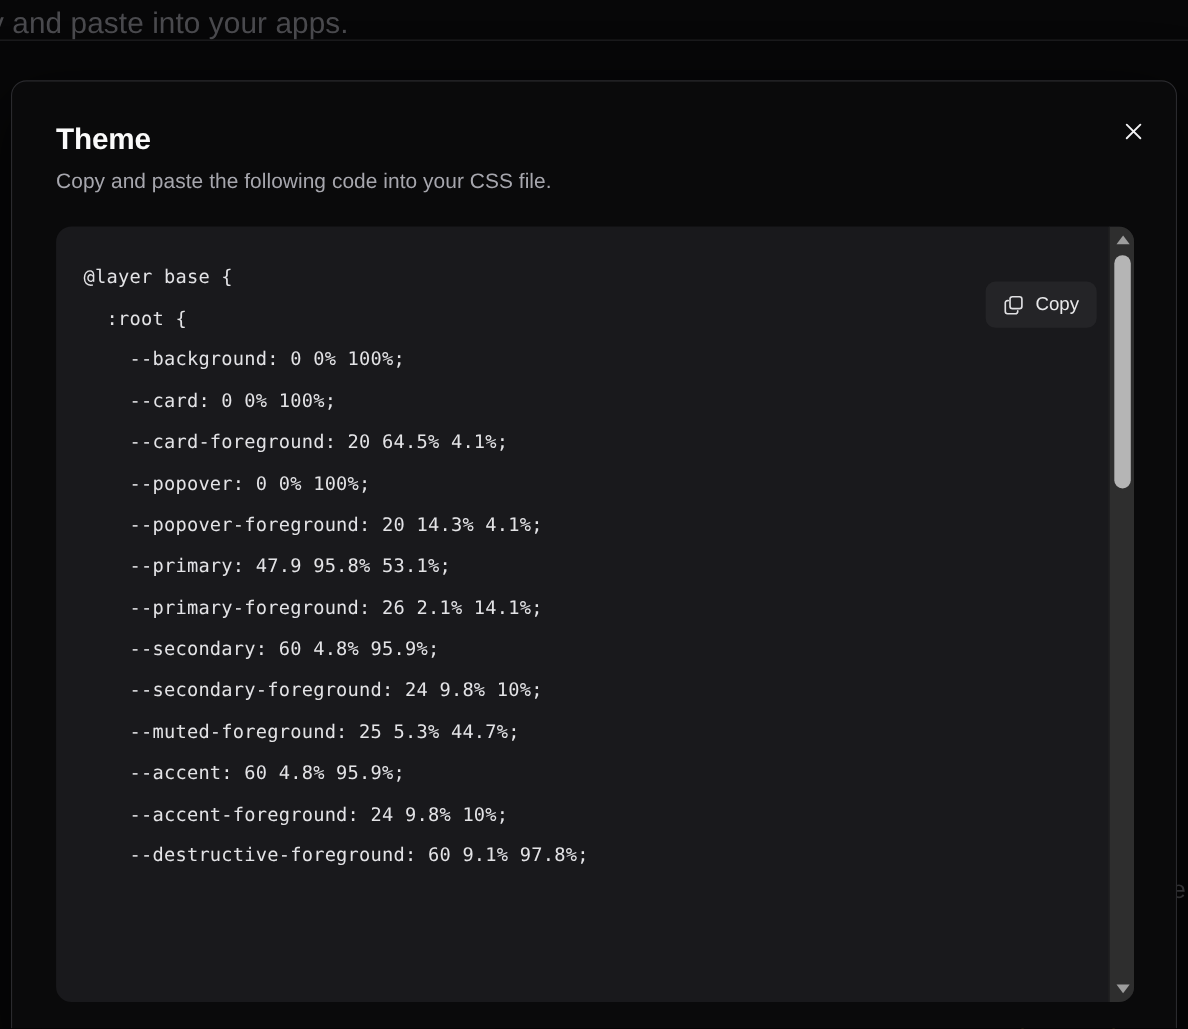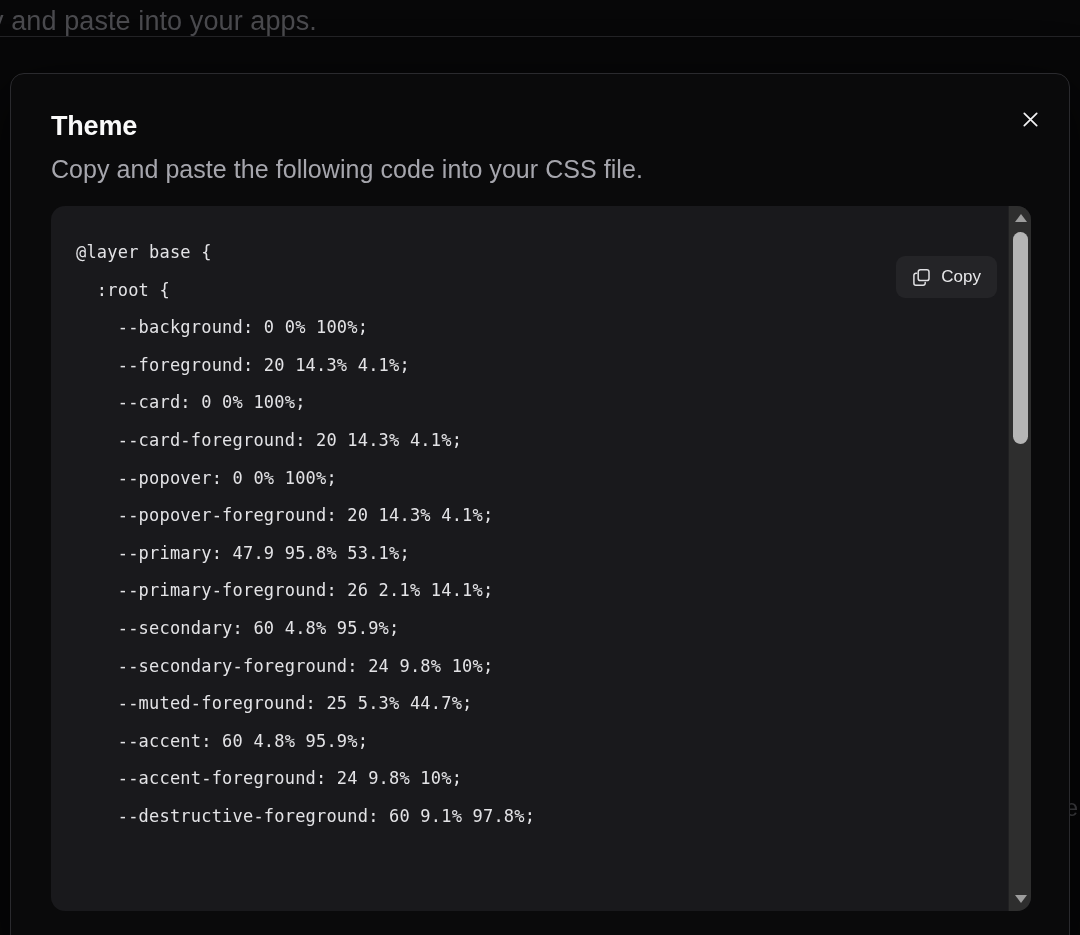--- a/index.html
+++ b/index.html
@@ -106,21 +106,21 @@
     font-size: 27px;
     font-weight: 700;
     color: #fafafa;
     letter-spacing: -0.2px;
   }
 
   .dialog-desc {
     position: absolute;
     left: 40px;
     top: 81px;
-    font-size: 25px;
+    font-size: 19px;
     font-weight: 400;
     color: #a6a6ad;
     letter-spacing: 0.05px;
   }
 
   .close-btn {
     position: absolute;
     right: 22px;
     top: 28px;
     width: 34px;
@@ -271,23 +271,22 @@
         </svg>
       </span>
     </button>
 
     <div class="code-wrap">
 
       <div class="code-scroll">
         <div class="code-line">@layer base {</div>
         <div class="code-line">  :root {</div>
         <div class="code-line">    --background: 0 0% 100%;</div>
-        <div class="code-line">    --foreground: 20 14.3% 4.1%;</div>
         <div class="code-line">    --card: 0 0% 100%;</div>
-        <div class="code-line">    --card-foreground: 20 14.3% 4.1%;</div>
+        <div class="code-line">    --card-foreground: 20 64.5% 4.1%;</div>
         <div class="code-line">    --popover: 0 0% 100%;</div>
         <div class="code-line">    --popover-foreground: 20 14.3% 4.1%;</div>
         <div class="code-line">    --primary: 47.9 95.8% 53.1%;</div>
         <div class="code-line">    --primary-foreground: 26 2.1% 14.1%;</div>
         <div class="code-line">    --secondary: 60 4.8% 95.9%;</div>
         <div class="code-line">    --secondary-foreground: 24 9.8% 10%;</div>
         <div class="code-line">    --muted-foreground: 25 5.3% 44.7%;</div>
         <div class="code-line">    --accent: 60 4.8% 95.9%;</div>
         <div class="code-line">    --accent-foreground: 24 9.8% 10%;</div>
         <div class="code-line">    --destructive-foreground: 60 9.1% 97.8%;</div>

